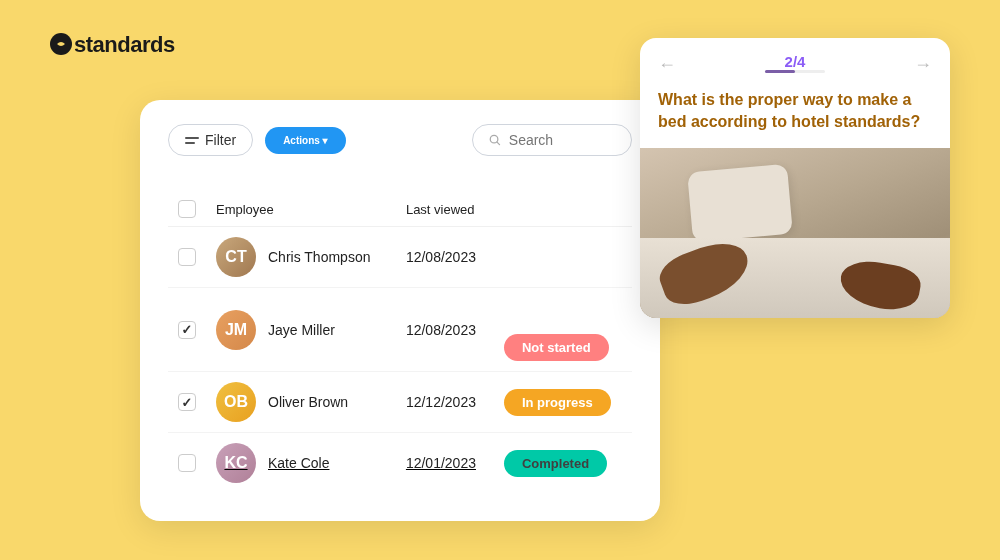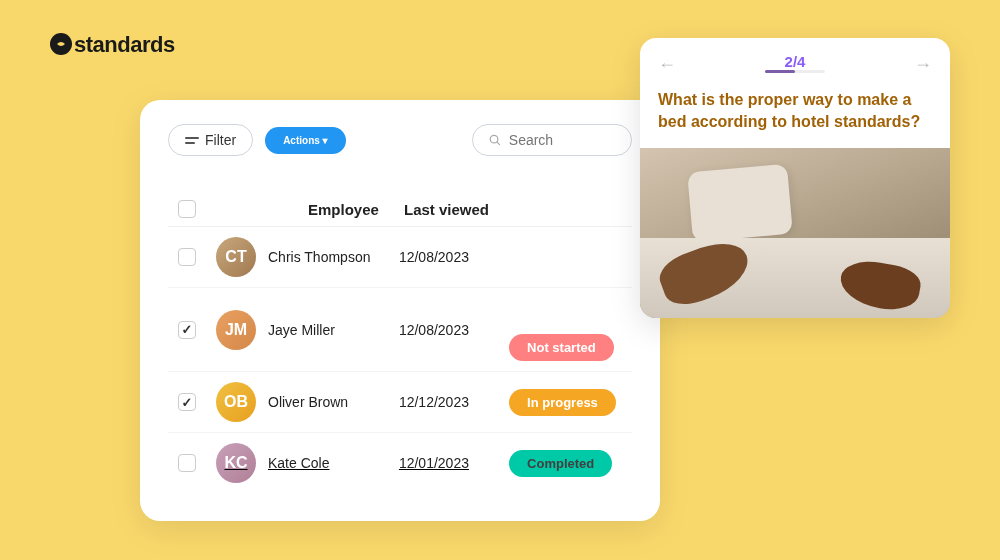--- a/index.html
+++ b/index.html
@@ -105,23 +105,23 @@
       background: transparent;
     }
 
     
     .table {
       width: 100%;
       border-collapse: collapse;
     }
 
     .table thead tr th {
-      text-align: right;
-      font-size: 15px;
-      font-weight: 700;
+      text-align: left;
+      font-size: 13px;
+      font-weight: 400;
       color: #222;
       padding: 8px 10px;
       border-bottom: 1.5px solid #f0f0f0;
     }
 
     .table thead tr th:first-child {
       width: 36px;
     }
 
     .table tbody tr {

